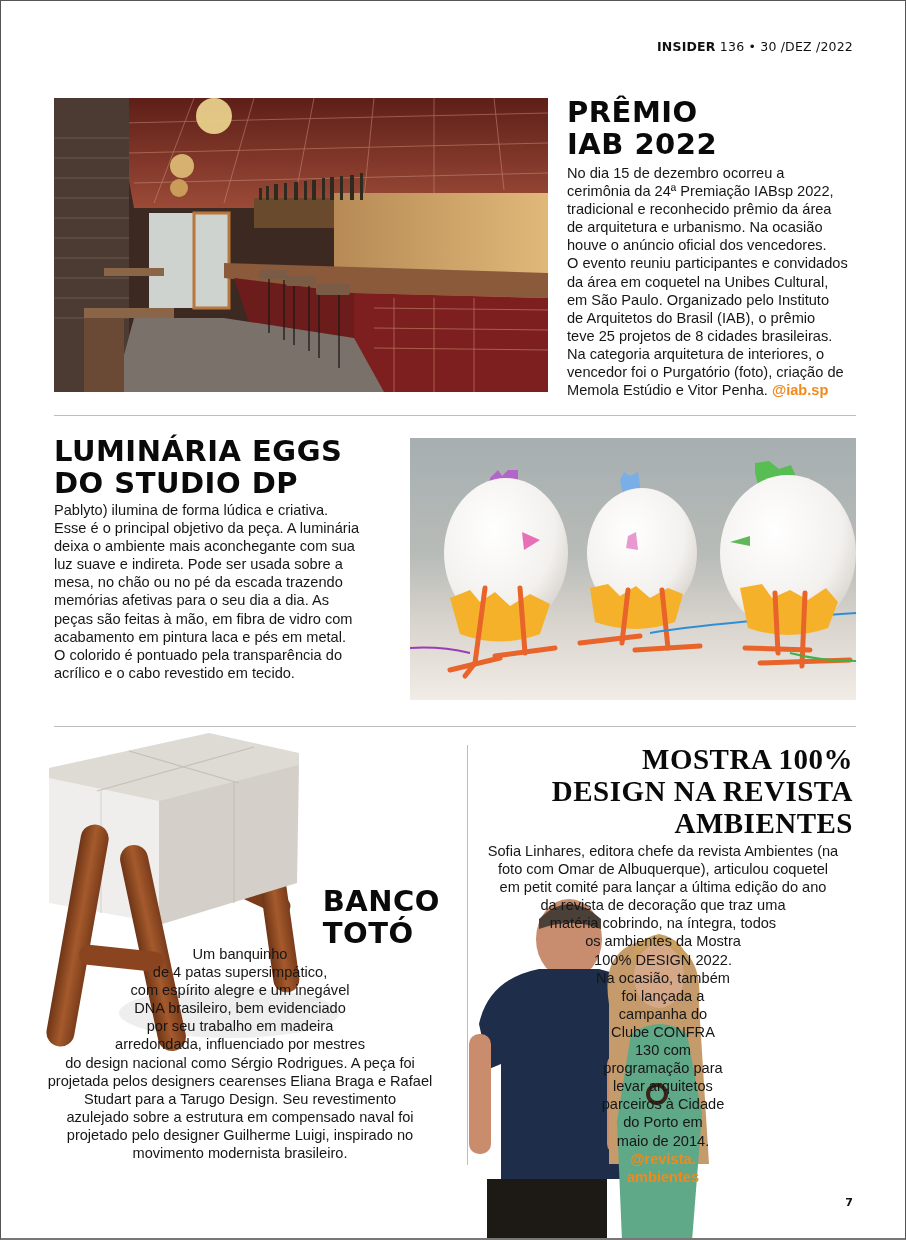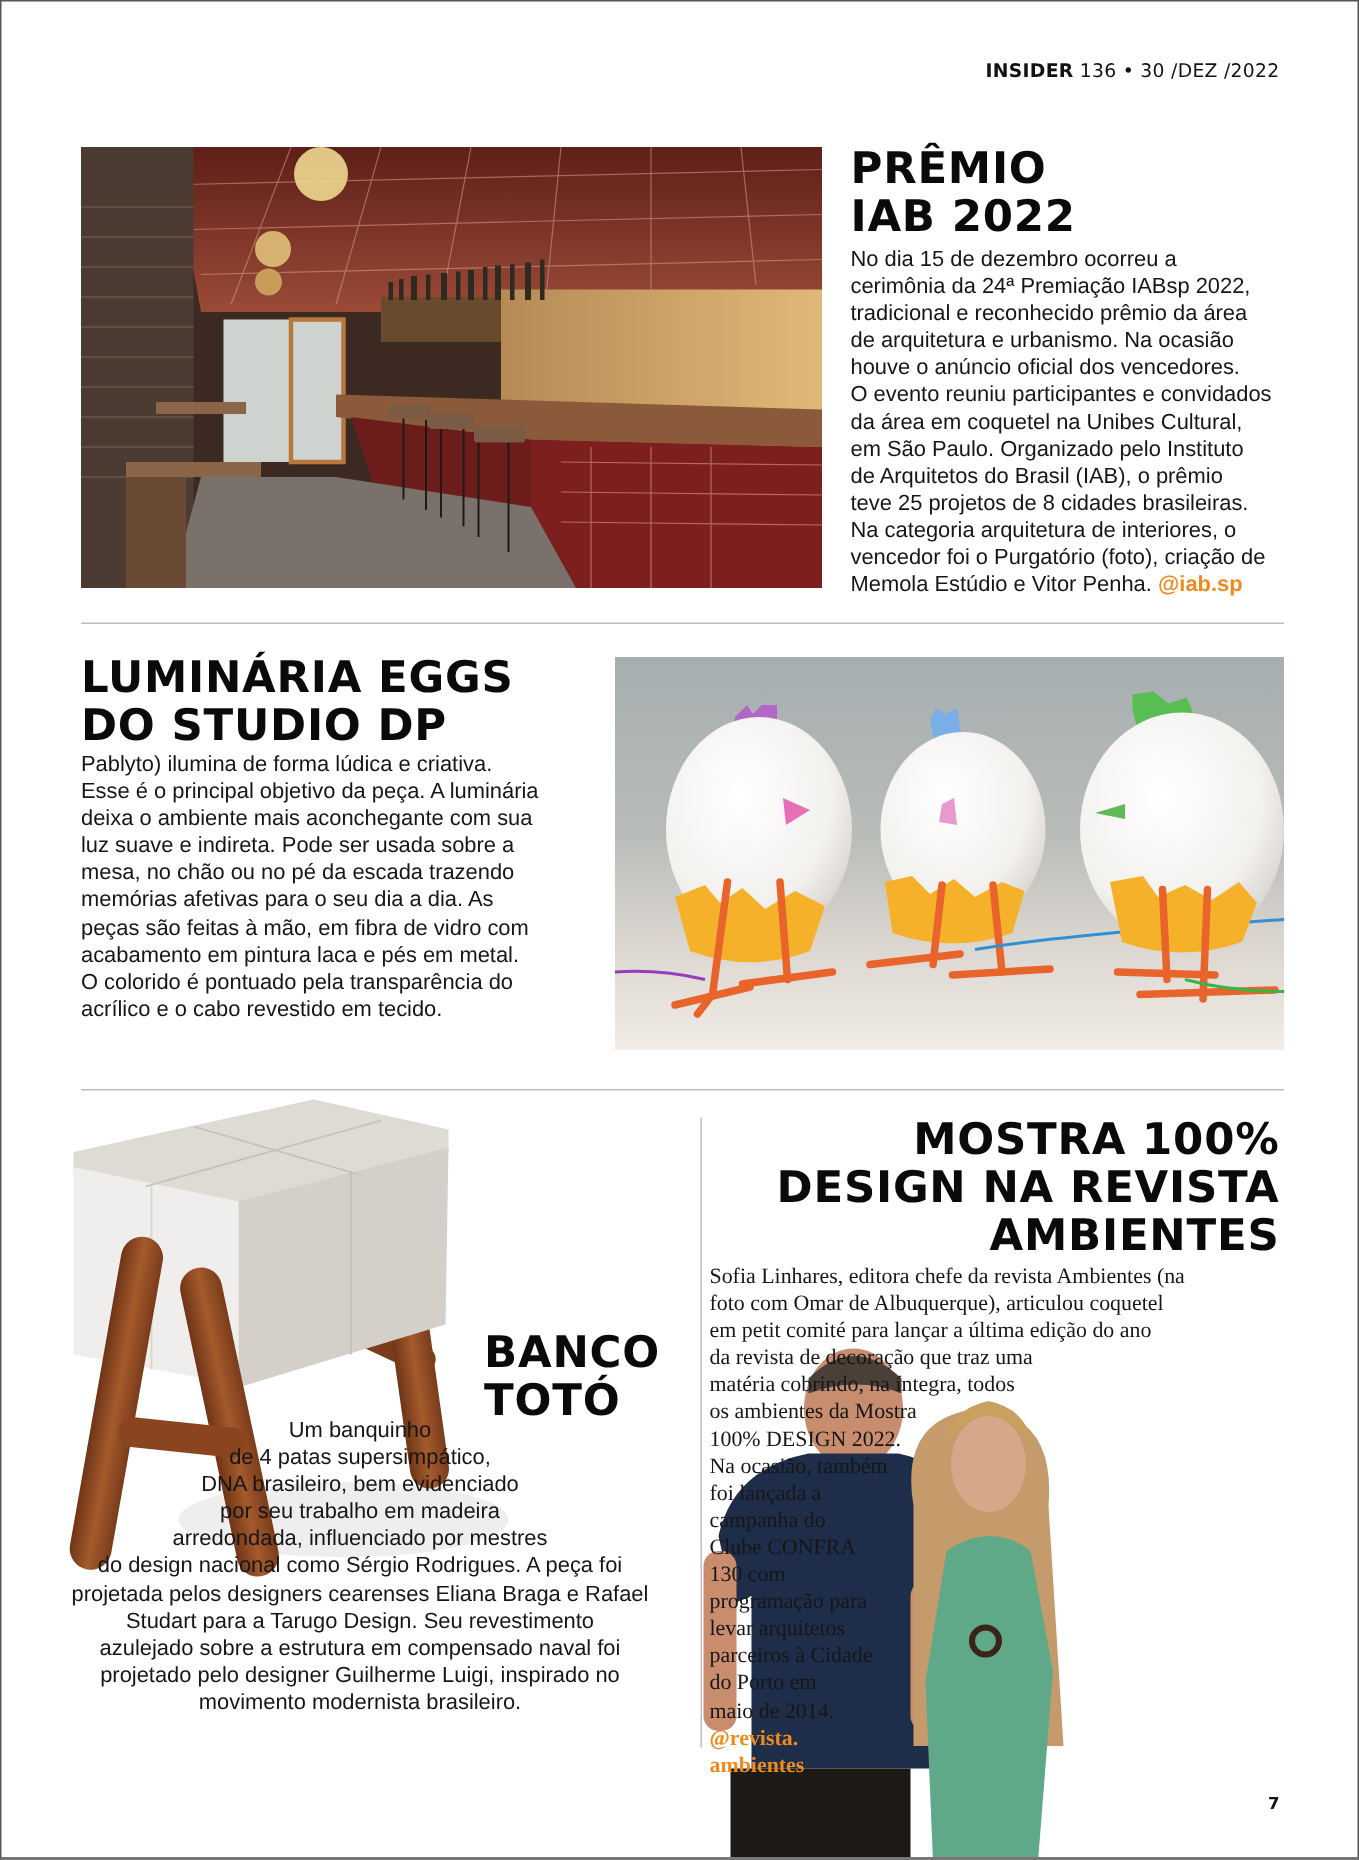--- a/index.html
+++ b/index.html
@@ -28,22 +28,22 @@
   .s2-text { position: absolute; left: 53px; top: 500px; width: 345px; }
   .img-eggs { position: absolute; left: 409px; top: 437px; width: 446px; height: 262px; overflow: hidden;
     background: linear-gradient(180deg, #a6aeb0 0%, #b8bcb8 45%, #d8d3cd 70%, #f2ece6 100%); }
 
   
   .img-stool { position: absolute; left: 38px; top: 712px; width: 300px; height: 345px; }
   .s3-title { position: absolute; right: 465px; top: 884px; font-size: 29px; line-height: 32px; text-align: left; }
   .s3-text { position: absolute; right: 465px; top: 944px; width: 400px; text-align: center; }
 
   
-  .s4-title { position: absolute; right: 52px; top: 742px; font-size: 29px; line-height: 32px; text-align: right; }
-  .s4-text { position: absolute; right: 52px; top: 841px; width: 380px; text-align: left; font-family: Liberation Serif, serif; }
+  .s4-title { position: absolute; right: 52px; top: 742px; font-size: 29px; line-height: 32px; text-align: right; font-family: Liberation Serif, serif; }
+  .s4-text { position: absolute; right: 52px; top: 841px; width: 380px; text-align: center; }
   .img-people { position: absolute; left: 458px; top: 893px; width: 276px; height: 347px; }
 
   .page-num { position: absolute; right: 52px; top: 1195px; font-size: 11px; font-weight: 700; }
   .line { display: block; white-space: nowrap; }
 </style>
 </head>
 <body>
 
 <div class="page">
 
@@ -256,20 +256,21 @@
     </svg>
   </div>
 
   <div class="h s3-title">
     <span class="line">BANCO</span>
     <span class="line">TOTÓ</span>
   </div>
   <div class="p s3-text">
     <span class="line">Um banquinho</span>
     <span class="line">de 4 patas supersimpático,</span>
+    <span class="line">com espírito alegre e um inegável</span>
     <span class="line">DNA brasileiro, bem evidenciado</span>
     <span class="line">por seu trabalho em madeira</span>
     <span class="line">arredondada, influenciado por mestres</span>
     <span class="line">do design nacional como Sérgio Rodrigues. A peça foi</span>
     <span class="line">projetada pelos designers cearenses Eliana Braga e Rafael</span>
     <span class="line">Studart para a Tarugo Design. Seu revestimento</span>
     <span class="line">azulejado sobre a estrutura em compensado naval foi</span>
     <span class="line">projetado pelo designer Guilherme Luigi, inspirado no</span>
     <span class="line">movimento modernista brasileiro.</span>
   </div>

